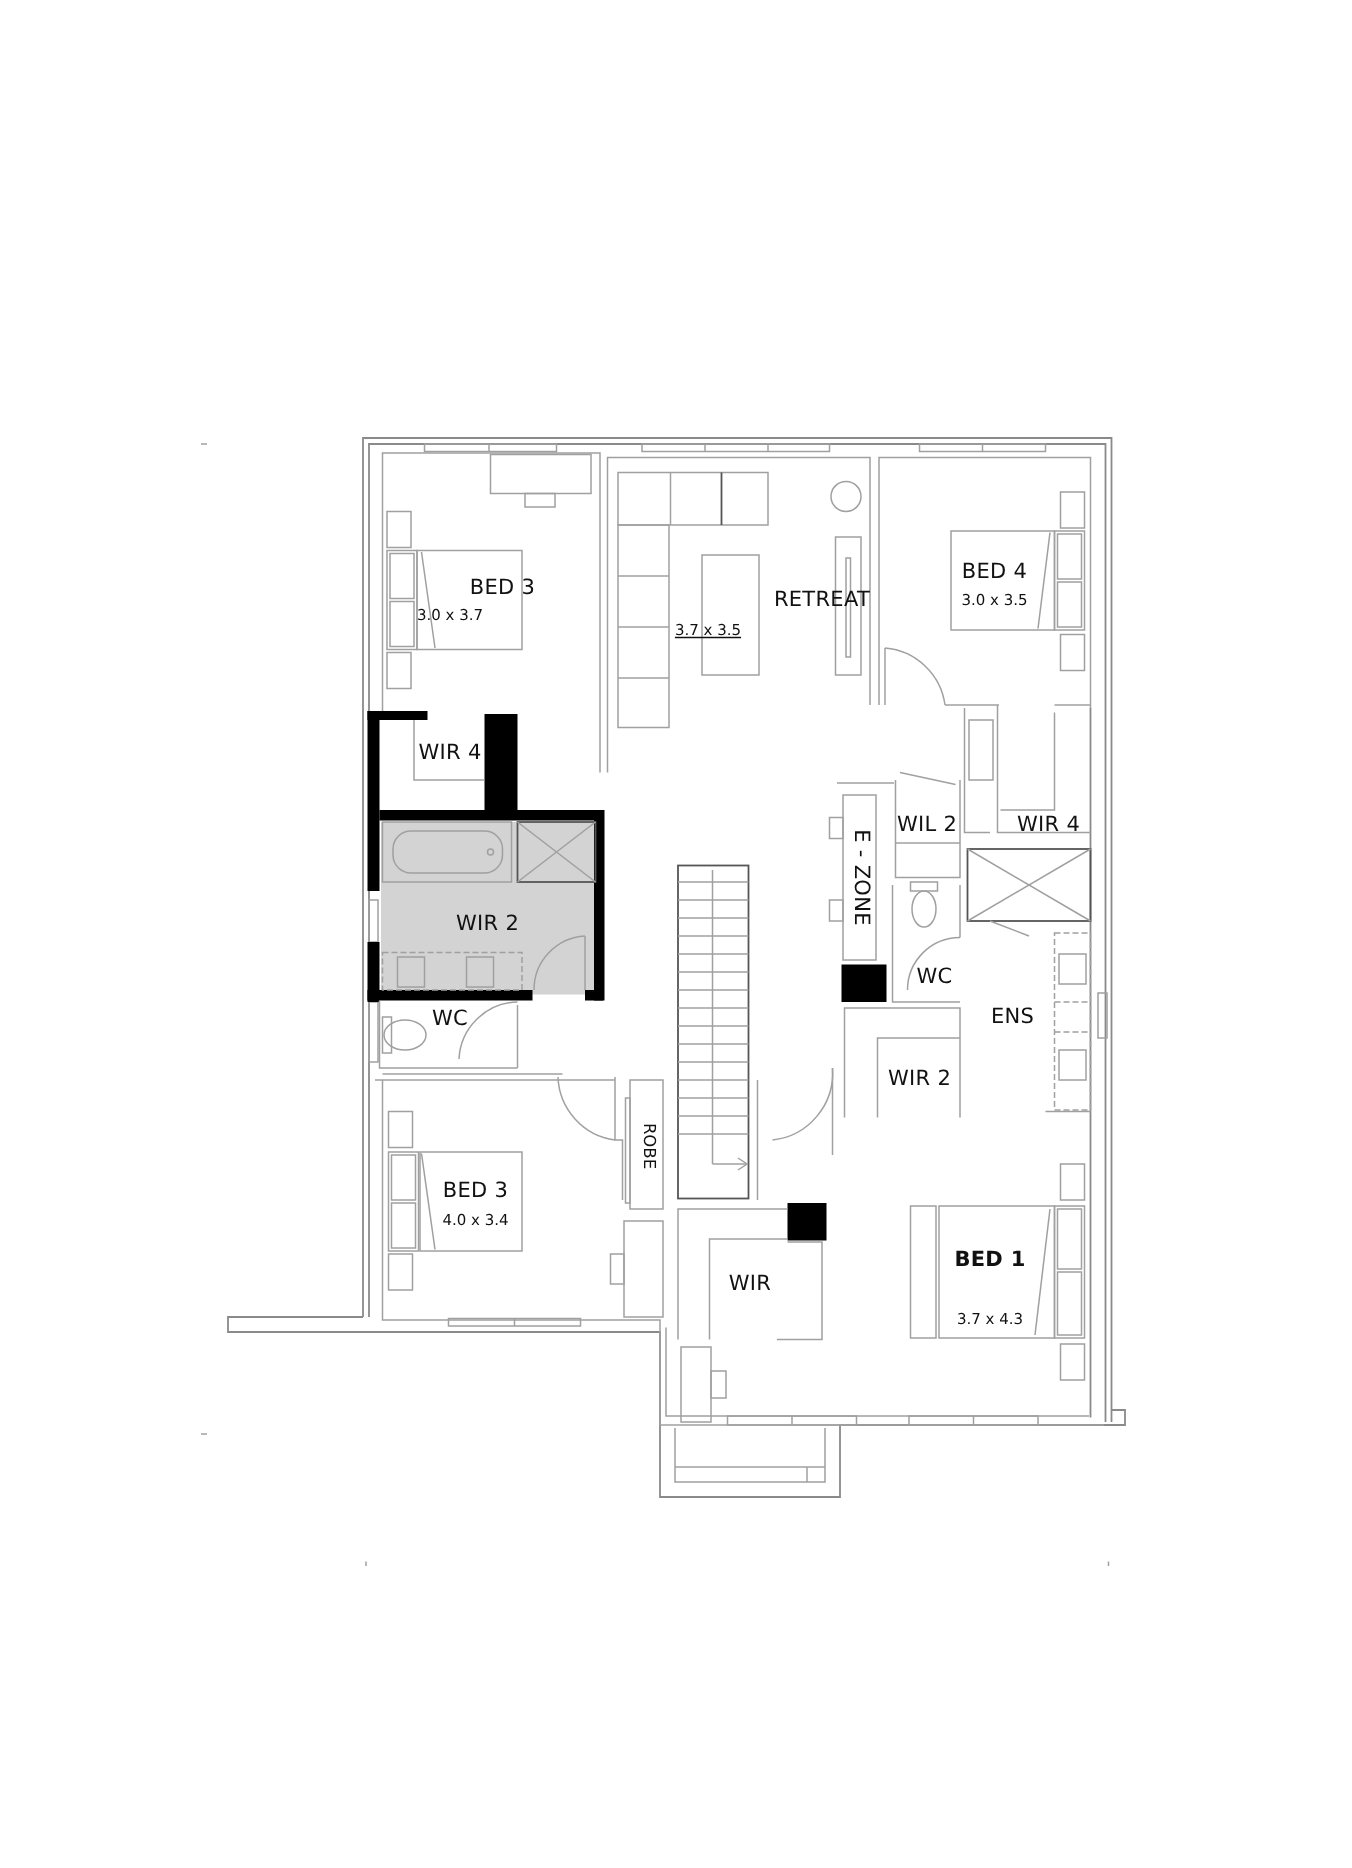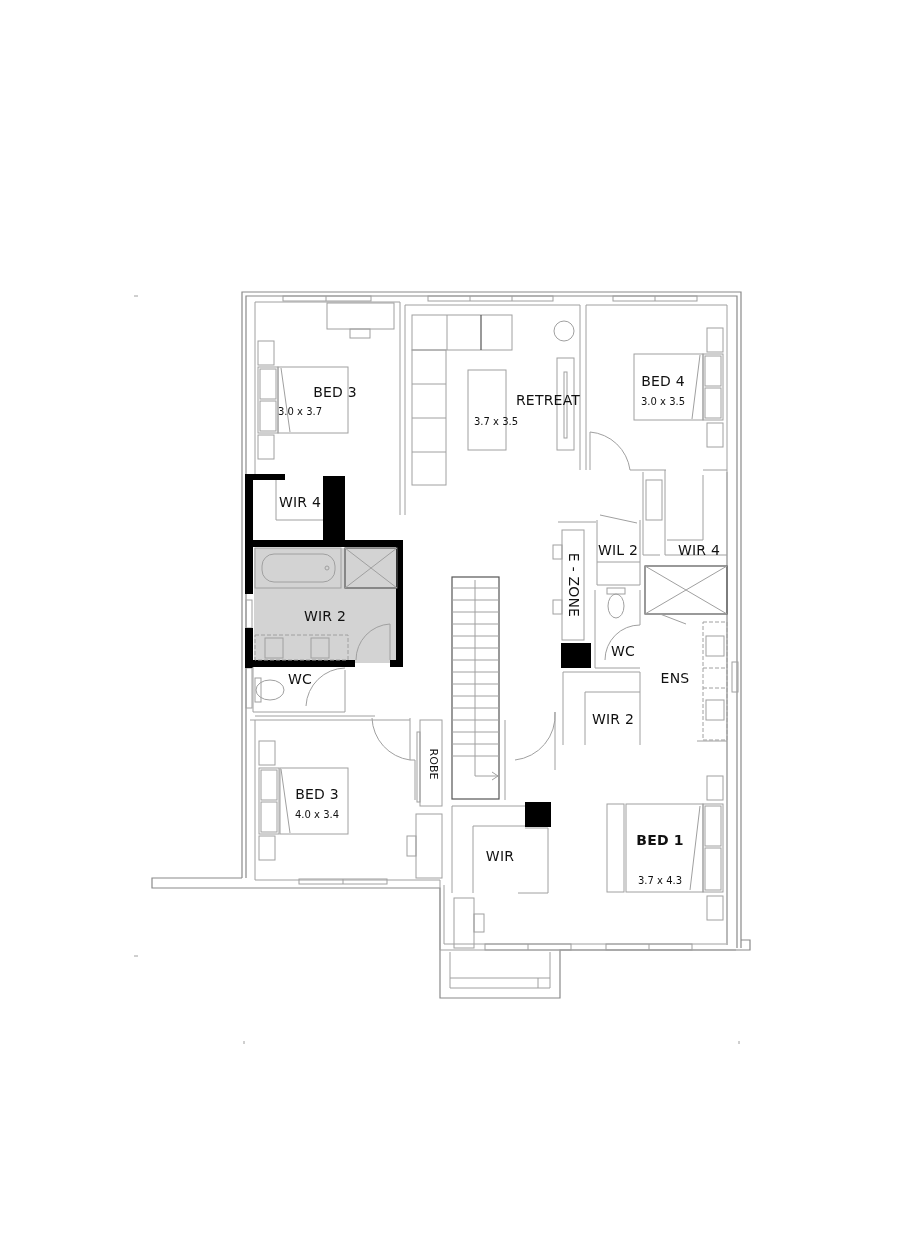--- a/index.html
+++ b/index.html
@@ -245,21 +245,21 @@
     <rect x="626" y="804" width="77" height="88" class="f"></rect>
     <line x1="700" y1="806" x2="690" y2="890" class="f"></line>
     <rect x="607" y="804" width="17" height="88" class="f"></rect>
   </g>
 </svg>
 
 <div class="lbl big" style="left:316px; top:392px;margin-left:19px;">BED 3</div>
 <div class="lbl small" style="left:300px; top:411px;">3.0 x 3.7</div>
 
 <div class="lbl big" style="left:504px; top:400px;margin-left:44px;">RETREAT</div>
-<div class="lbl small" style="left:496px; top:421px;">3.7 x 3.5</div>
+<div class="lbl small" style="left:472px; top:421px;text-decoration:underline;">3.7 x 3.5</div>
 
 <div class="lbl big" style="left:663px; top:381px;">BED 4</div>
 <div class="lbl small" style="left:663px; top:401px;text-align:right;">3.0 x 3.5</div>
 
 <div class="lbl big" style="left:300px; top:502px;">WIR 4</div>
 <div class="lbl big" style="left:325px; top:616px;">WIR 2</div>
 <div class="lbl big" style="left:300px; top:679px;">WC</div>
 
 <div class="lbl big" style="left:317px; top:794px;">BED 3</div>
 <div class="lbl small" style="left:317px; top:814px;">4.0 x 3.4</div>

